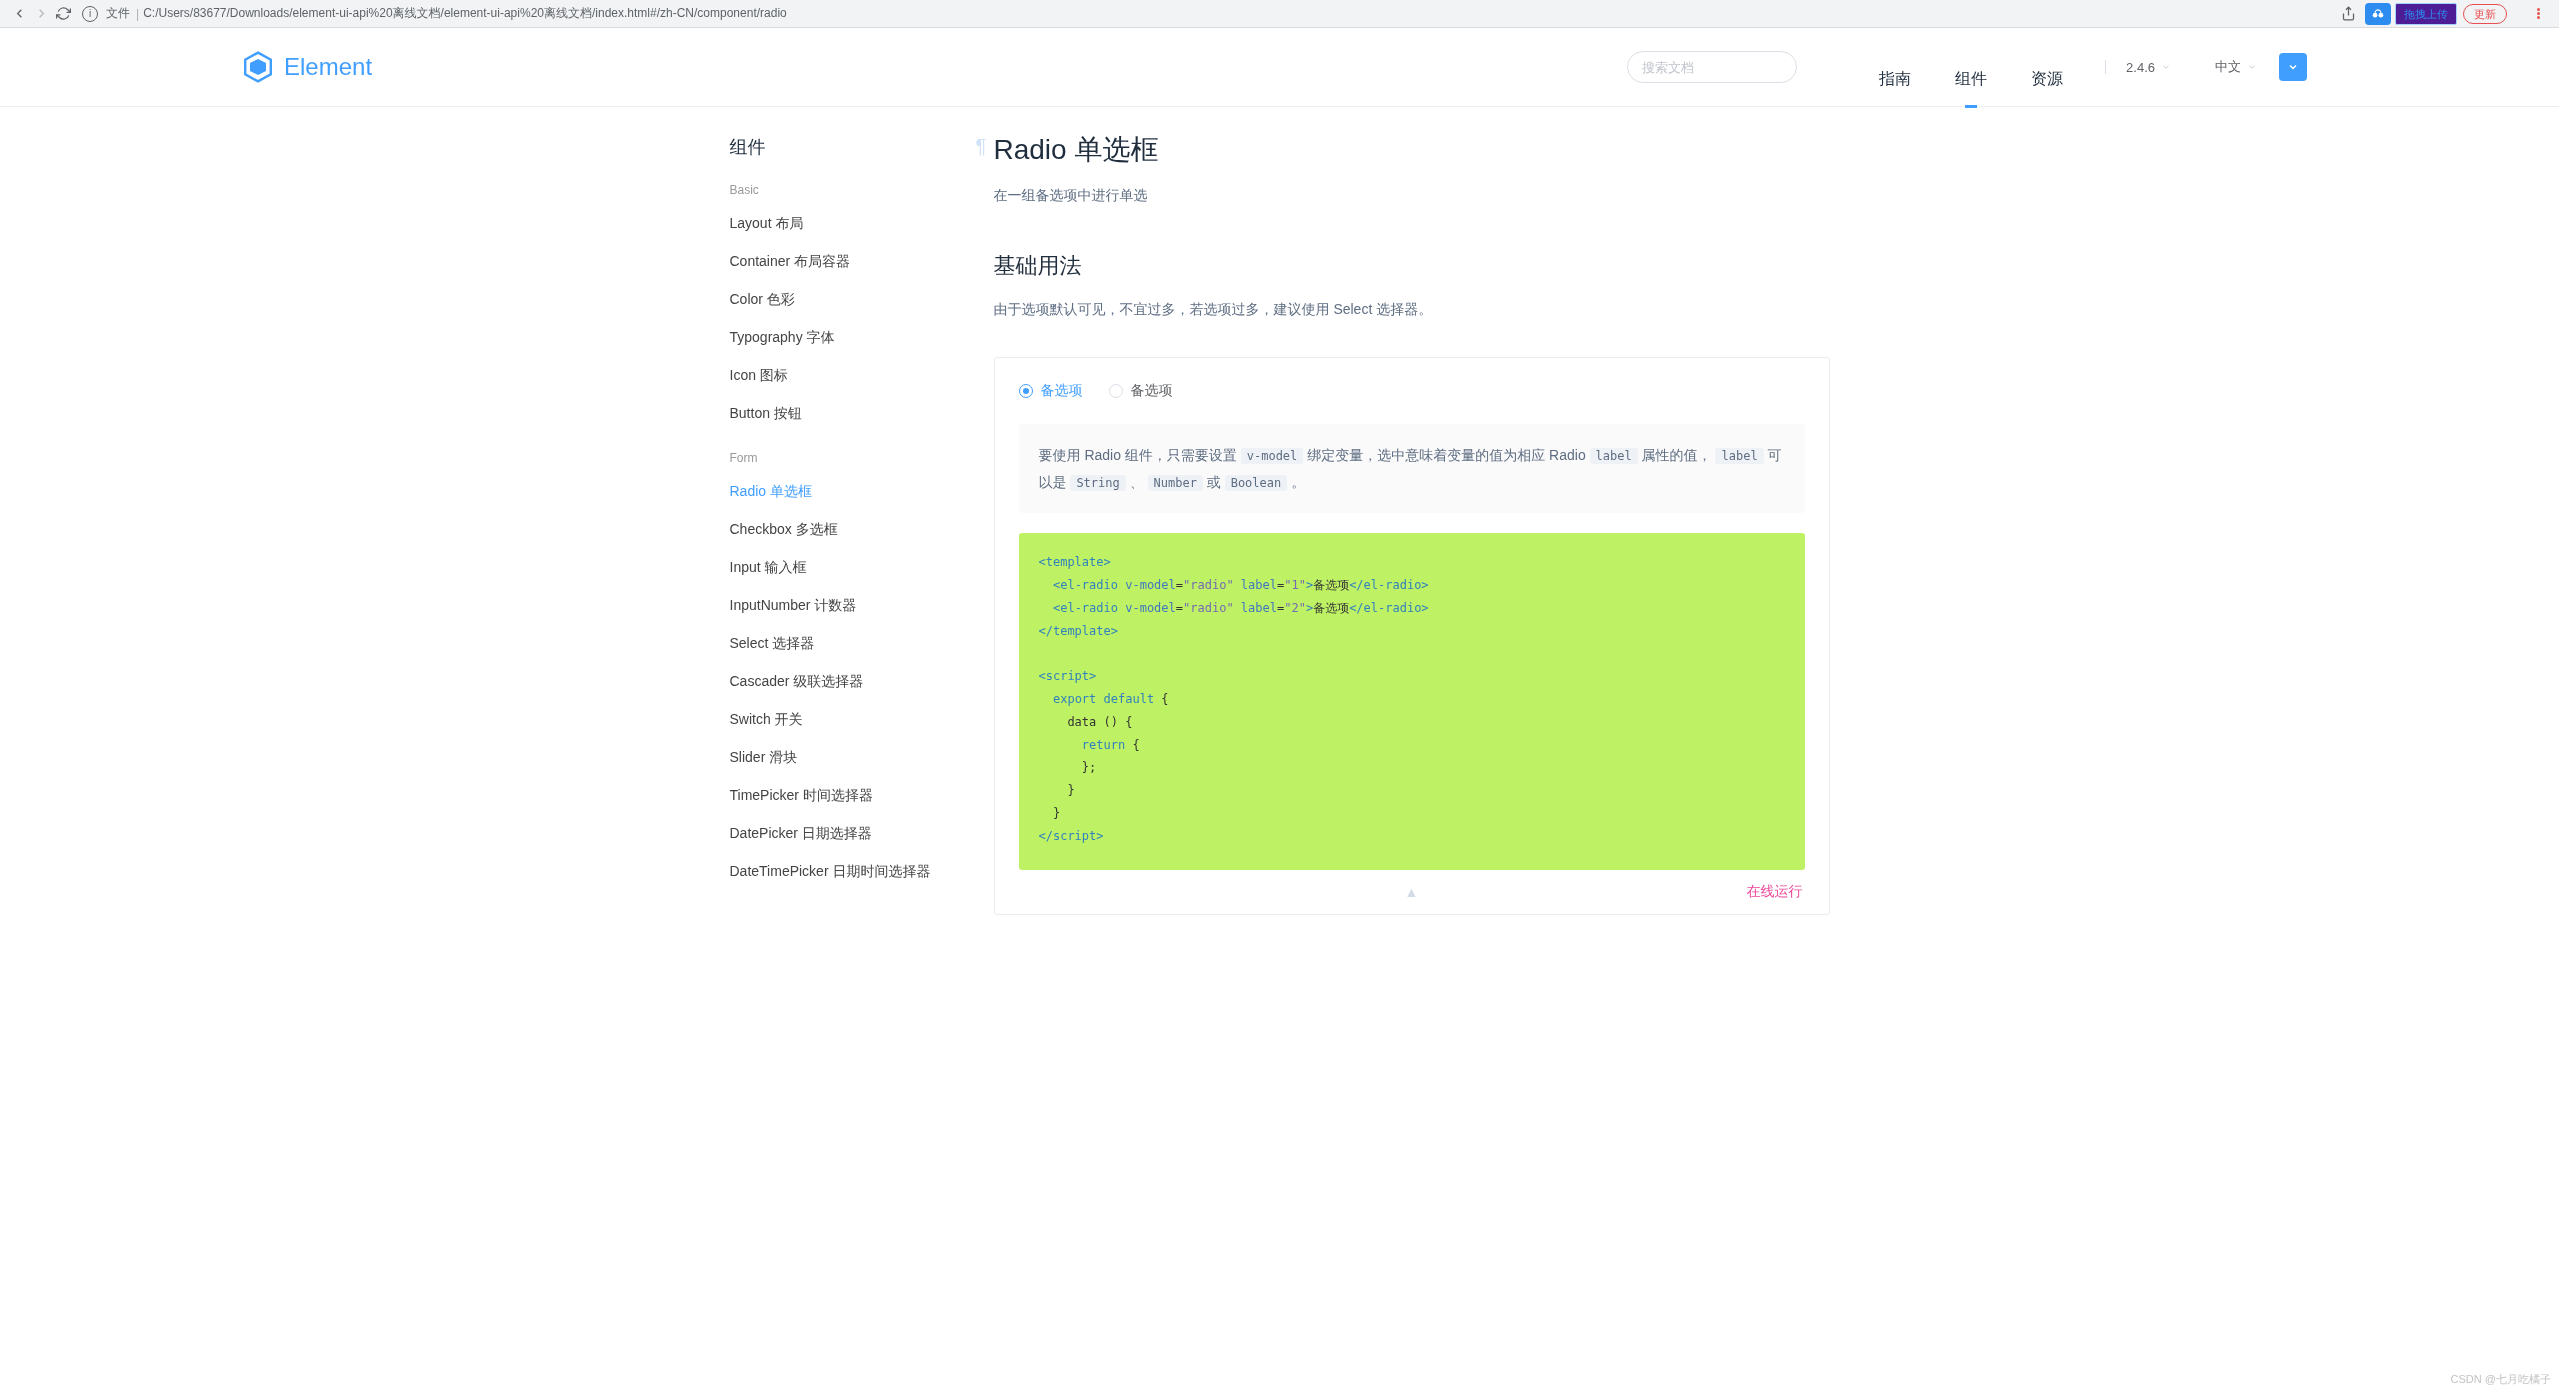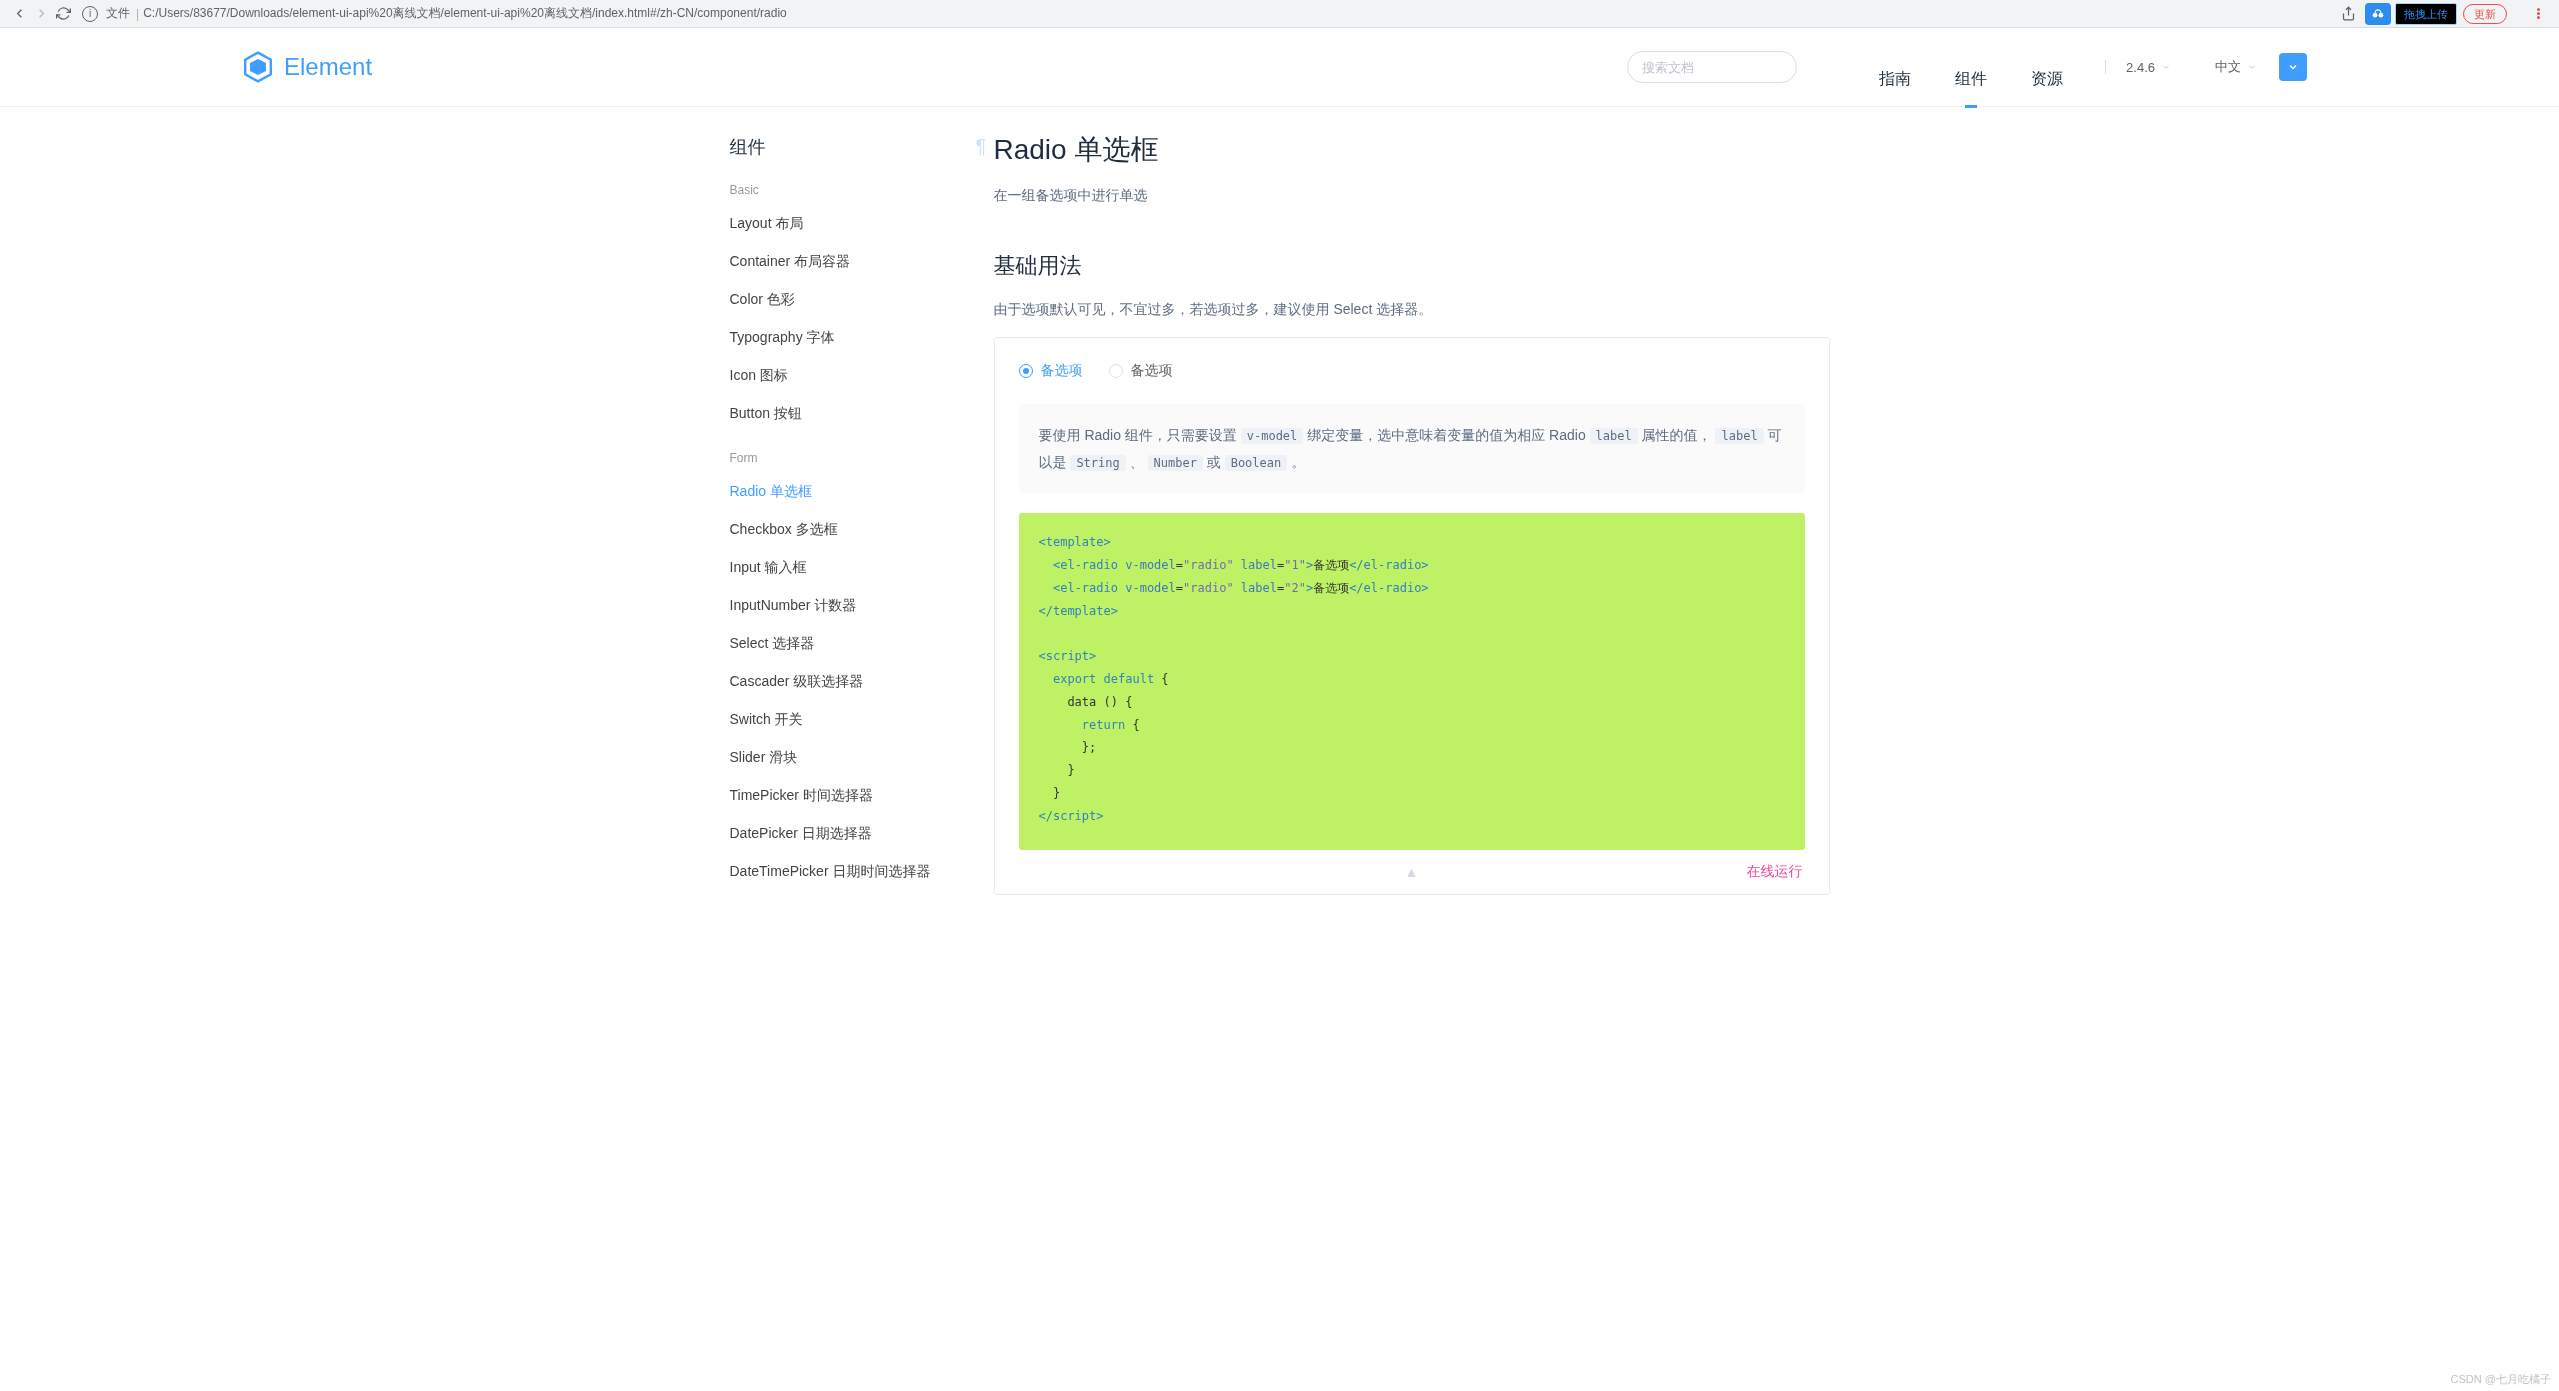--- a/index.html
+++ b/index.html
@@ -8,21 +8,21 @@
 
 .browser-bar { height: 28px; background: #f1f3f4; display: flex; align-items: center; padding: 0 8px; border-bottom: 1px solid #d9dadb; font-size: 12px; color: #5f6368; }
 .nav-btn { width: 22px; height: 22px; display: flex; align-items: center; justify-content: center; color: #5f6368; cursor: pointer; }
 .nav-btn svg { width: 15px; height: 15px; }
 .url-bar { flex: 1; margin-left: 8px; display: flex; align-items: center; background: #f1f3f4; }
 .url-prefix { color: #5f6368; margin: 0 6px 0 6px; }
 .url-txt { color: #5f6368; }
 .url-info { width: 16px; height: 16px; border: 1px solid #5f6368; border-radius: 50%; display: flex; align-items: center; justify-content: center; font-size: 10px; margin-right: 2px;}
 .share-icon { width: 22px; margin-right: 6px; }
 .ext-pill { background: #2d8cf0; color: #fff; border-radius: 4px; width: 26px; height: 22px; display: flex; align-items: center; justify-content: center; margin-right: 4px; }
-.drag-upload { background: #000000; color: #2d8cf0; border: 1px solid #a3d0fd; padding: 0 8px; height: 22px; line-height: 20px; border-radius: 2px; margin-right: 6px; font-size: 11px;}
+.drag-upload { background: #4c1d95; color: #2d8cf0; border: 1px solid #a3d0fd; padding: 0 8px; height: 22px; line-height: 20px; border-radius: 2px; margin-right: 6px; font-size: 11px;}
 .update-btn { border: 1px solid #e94f4f; color: #e94f4f; border-radius: 12px; padding: 0 10px; height: 20px; line-height: 18px; font-size: 11px; margin-right: 24px; }
 .chrome-menu { color: #e94f4f; display: flex; flex-direction: column; gap: 1px; width: 14px; margin-right: 6px;}
 .chrome-menu span { width: 3px; height: 3px; background: #e94f4f; border-radius: 50%; margin: 0 auto;}
 
 
 .site-header { height: 79px; border-bottom: 1px solid #eee; display: flex; align-items: center; padding: 0 32px; gap: 42px; }
 .logo { display: flex; align-items: center; color: #409eff; font-size: 24px; font-weight: 500; margin-left: 210px; }
 .logo svg { margin-right: 10px; }
 .spacer { flex: 1; }
 .search-box { width: 170px; height: 32px; border: 1px solid #dcdfe6; border-radius: 16px; padding: 0 14px; font-size: 13px; color: #606266; outline: none; margin-right: 18px; }
@@ -43,21 +43,21 @@
 .sidebar-title { font-size: 18px; font-weight: 500; color: #1f2d3d; margin-bottom: 24px; padding-left: 0;}
 .side-group { font-size: 12px; color: #999; margin: 18px 0 8px 0; }
 .side-item { font-size: 14px; color: #444; padding: 10px 0; cursor: pointer; }
 .side-item.active { color: #409eff; }
 .content { flex: 1; padding: 24px 0 40px 32px; }
 
 h1 { font-size: 28px; font-weight: 400; color: #1f2d3d; margin-bottom: 18px; position: relative; }
 h1 .para { color: #cfe2f7; font-size: 20px; position: absolute; left: -18px; top: 4px;}
 .desc { color: #5e6d82; font-size: 14px; margin-bottom: 46px; }
 h2 { font-size: 22px; font-weight: 400; color: #1f2d3d; margin-bottom: 20px; }
-.sub-desc { color: #5e6d82; font-size: 14px; margin-bottom: 18px; }
+.sub-desc { color: #5e6d82; font-size: 14px; margin-bottom: 38px; }
 
 .demo-block { border: 1px solid #ebebeb; border-radius: 3px; }
 .demo-row { padding: 24px; display: flex; align-items: center; gap: 26px; }
 .radio { display: flex; align-items: center; font-size: 14px; cursor: pointer; }
 .radio-dot { width: 14px; height: 14px; border: 1px solid #dcdfe6; border-radius: 50%; margin-right: 8px; position: relative; }
 .radio.selected .radio-dot { border-color: #409eff; }
 .radio.selected .radio-dot::after { content: ''; position: absolute; width: 6px; height: 6px; background: #409eff; border-radius: 50%; top: 3px; left: 3px; }
 .radio.selected { color: #409eff; }
 .radio:not(.selected) { color: #606266; }
 

